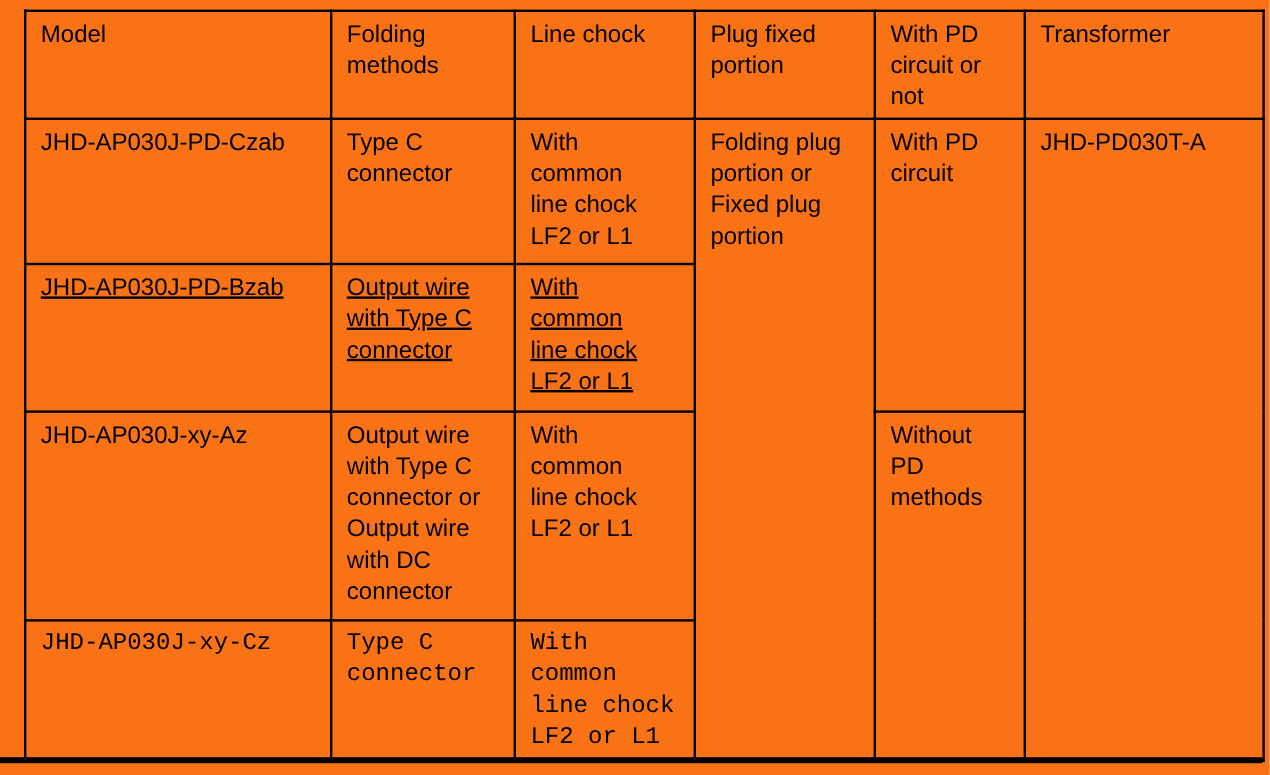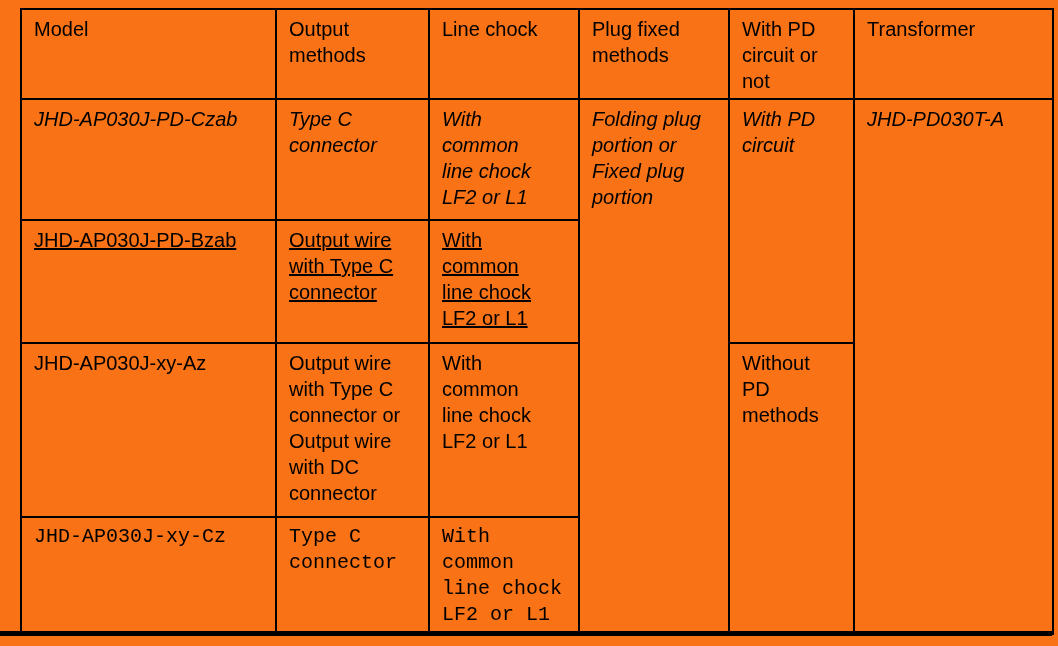--- a/index.html
+++ b/index.html
@@ -57,33 +57,33 @@
       <col style="width:255px">
       <col style="width:153px">
       <col style="width:150px">
       <col style="width:150px">
       <col style="width:125px">
       <col style="width:199px">
     </colgroup>
     <thead>
       <tr style="height:89px;">
         <th>Model</th>
-        <th>Output
+        <th>Folding
 methods</th>
         <th>Line chock</th>
         <th>Plug fixed
-methods</th>
+portion</th>
         <th>With PD
 circuit or
 not</th>
         <th>Transformer</th>
       </tr>
     </thead>
     <tbody>
-      <tr style="height:121px;font-style:italic;">
+      <tr style="height:121px;">
         <td>JHD-AP030J-PD-Czab</td>
         <td>Type C
 connector</td>
         <td>With
 common
 line chock
 LF2 or L1</td>
         <td rowspan="4">Folding plug
 portion or
 Fixed plug

